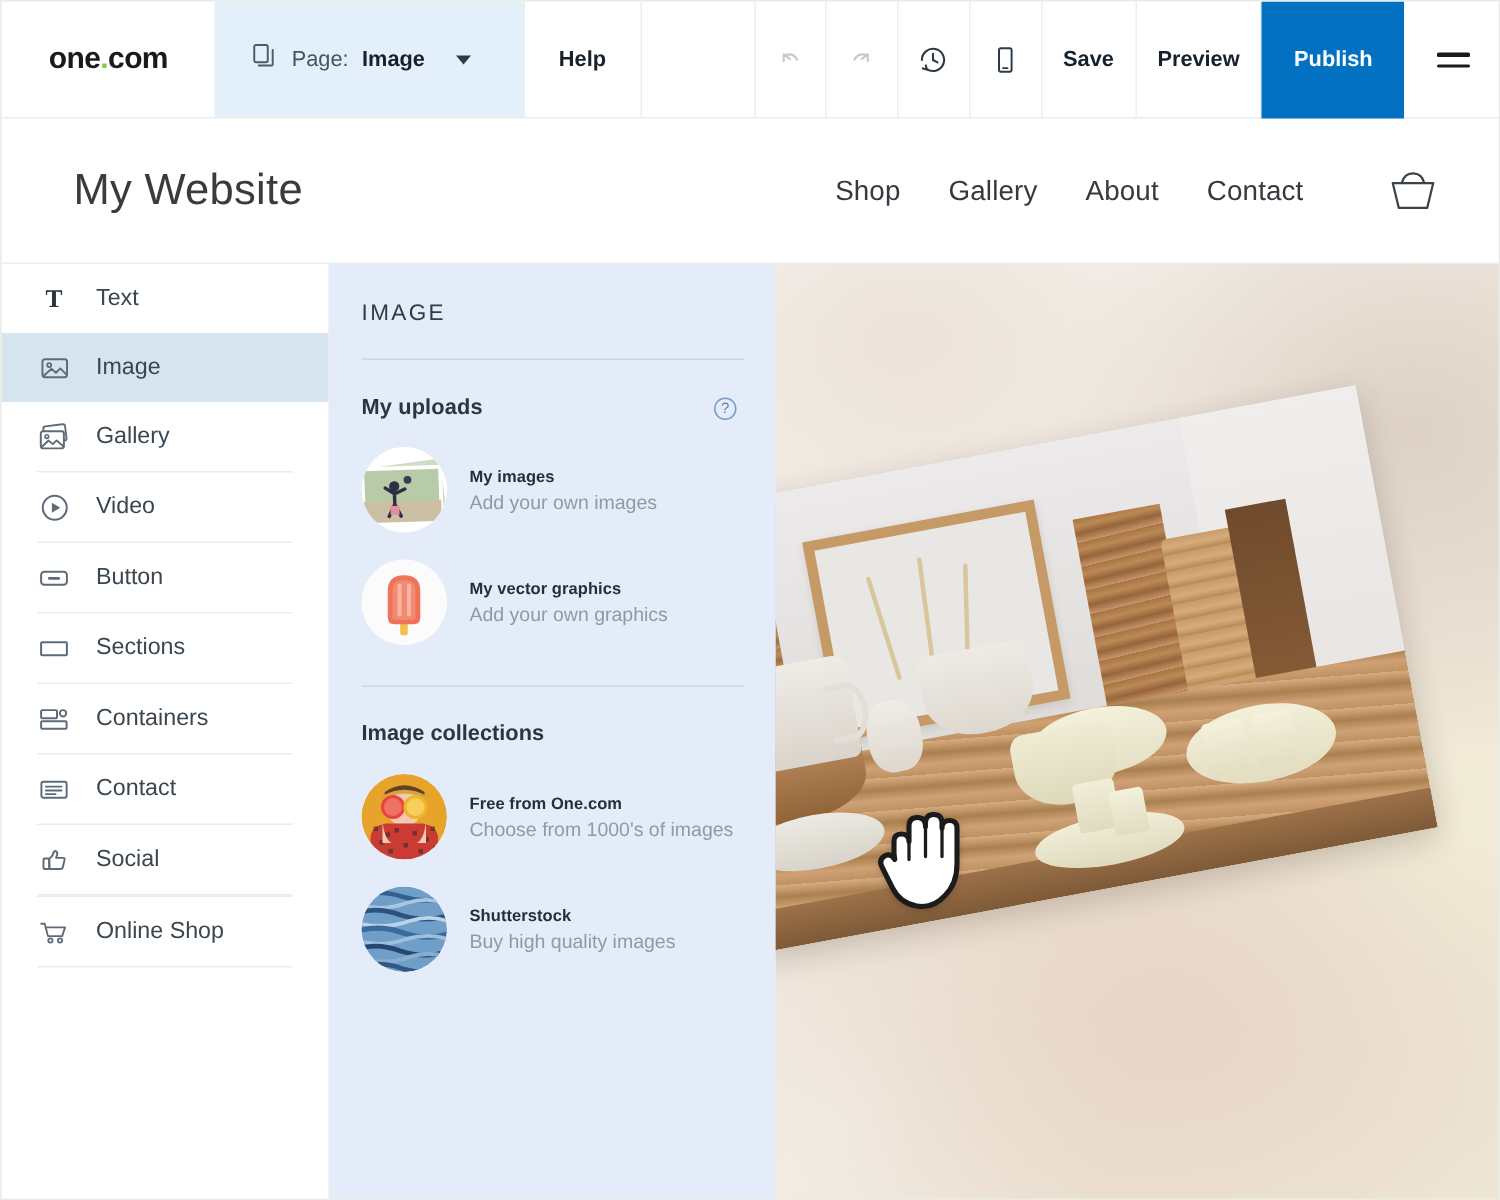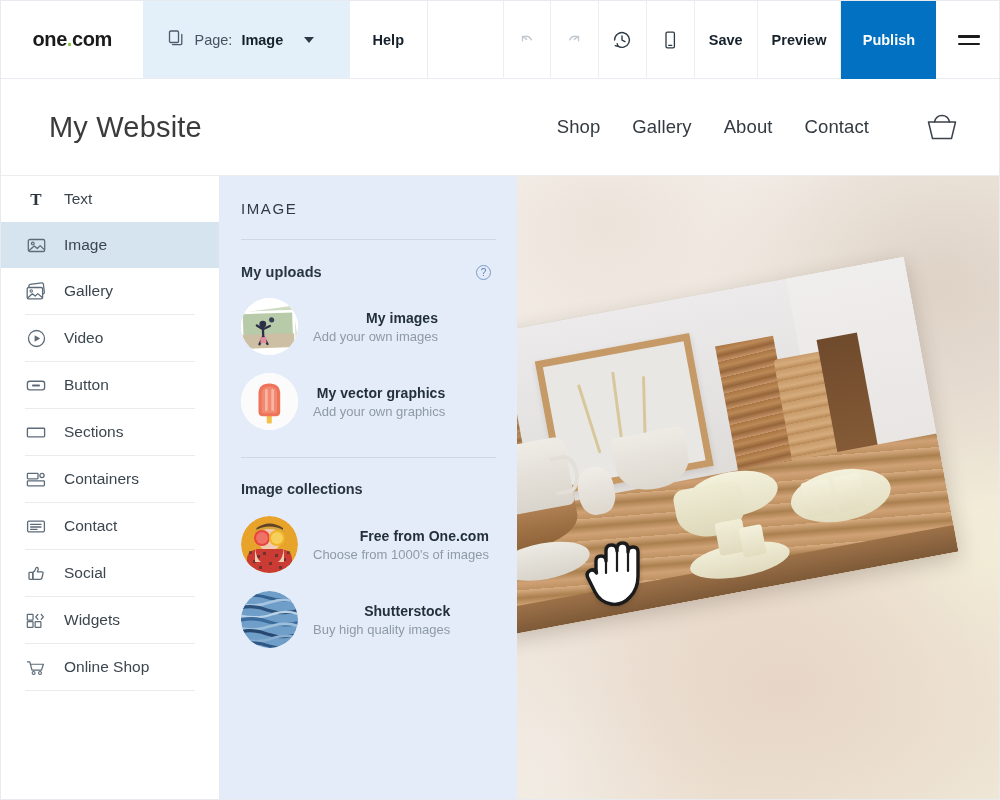--- a/index.html
+++ b/index.html
@@ -132,21 +132,21 @@
   .panel-row {
     display: flex; align-items: center; gap: 15px;
     margin: 18px 0 0 21px;
   }
   .thumb {
     width: 57px; height: 57px; border-radius: 50%;
     flex: 0 0 57px; overflow: hidden; position: relative;
     background: #ffffff;
   }
   .thumb-circ { width: 57px; height: 57px; border-radius: 50%; overflow: hidden; position: relative; }
-  .row-txt .r-title { font-size: 14px; color: #23303c; font-weight: bold; letter-spacing: 0.05px; text-align: right; }
+  .row-txt .r-title { font-size: 11px; color: #23303c; font-weight: bold; letter-spacing: 0.05px; }
   .row-txt .r-sub { font-size: 13px; color: #8e9aa6; margin-top: 3px; }
   .panel-rule2 { height: 1px; background: #ccd8e8; margin: 27px 21px 0 21px; }
   .panel-sec2 { margin: 22px 21px 0 21px; }
   .panel-sec2 .sec-title { font-size: 14.5px; color: #2a3542; font-weight: bold; }
 
   
   .canvas {
     position: absolute; top: 175px; left: 516px;
     width: 483px; height: 625px;
     overflow: hidden; z-index: 10;
@@ -405,31 +405,20 @@
       <span class="sb-ico">
         <svg width="22" height="21" viewBox="0 0 22 21">
           <path d="M7.8 9.4 Q9.6 8.4 10.4 6.4 Q10.8 4.2 12.2 4.4 Q13.6 4.8 13 7 L12.4 8.9 L17 8.9 Q18.4 8.9 18 10.4 L16.9 15 Q16.6 16.3 15.2 16.3 L8 16.3 Z" fill="none" stroke="#5d6b78" stroke-width="1.3" stroke-linejoin="round"></path>
           <rect x="4" y="9.3" width="3.8" height="7" rx="0.8" fill="none" stroke="#5d6b78" stroke-width="1.3"></rect>
         </svg>
       </span>
       <span class="sb-label">Social</span>
     </div>
     <div class="sb-sep"></div>
 
-    <div class="sb-item">
-      <span class="sb-ico">
-        <svg width="23" height="21" viewBox="0 0 23 21">
-          <rect x="2.4" y="4" width="6" height="6" rx="0.6" fill="none" stroke="#5d6b78" stroke-width="1.3"></rect>
-          <rect x="2.4" y="11.6" width="6" height="6" rx="0.6" fill="none" stroke="#5d6b78" stroke-width="1.3"></rect>
-          <rect x="10.6" y="11.6" width="6" height="6" rx="0.6" fill="none" stroke="#5d6b78" stroke-width="1.3"></rect>
-          <path d="M13.4 4.2 L11.2 6.7 L13.4 9.2 M17 4.2 L19.2 6.7 L17 9.2" fill="none" stroke="#5d6b78" stroke-width="1.3" stroke-linecap="round" stroke-linejoin="round"></path>
-        </svg>
-      </span>
-      <span class="sb-label">Widgets</span>
-    </div>
     <div class="sb-sep"></div>
 
     <div class="sb-item">
       <span class="sb-ico">
         <svg width="23" height="21" viewBox="0 0 23 21">
           <path d="M2.6 4.6 L5 4.6 L7.3 13.2 L17.2 13.2 L19.2 7.1 L6 7.1" fill="none" stroke="#5d6b78" stroke-width="1.3" stroke-linecap="round" stroke-linejoin="round"></path>
           <circle cx="9" cy="16.2" r="1.5" fill="none" stroke="#5d6b78" stroke-width="1.25"></circle>
           <circle cx="15.7" cy="16.2" r="1.5" fill="none" stroke="#5d6b78" stroke-width="1.25"></circle>
         </svg>
       </span>

